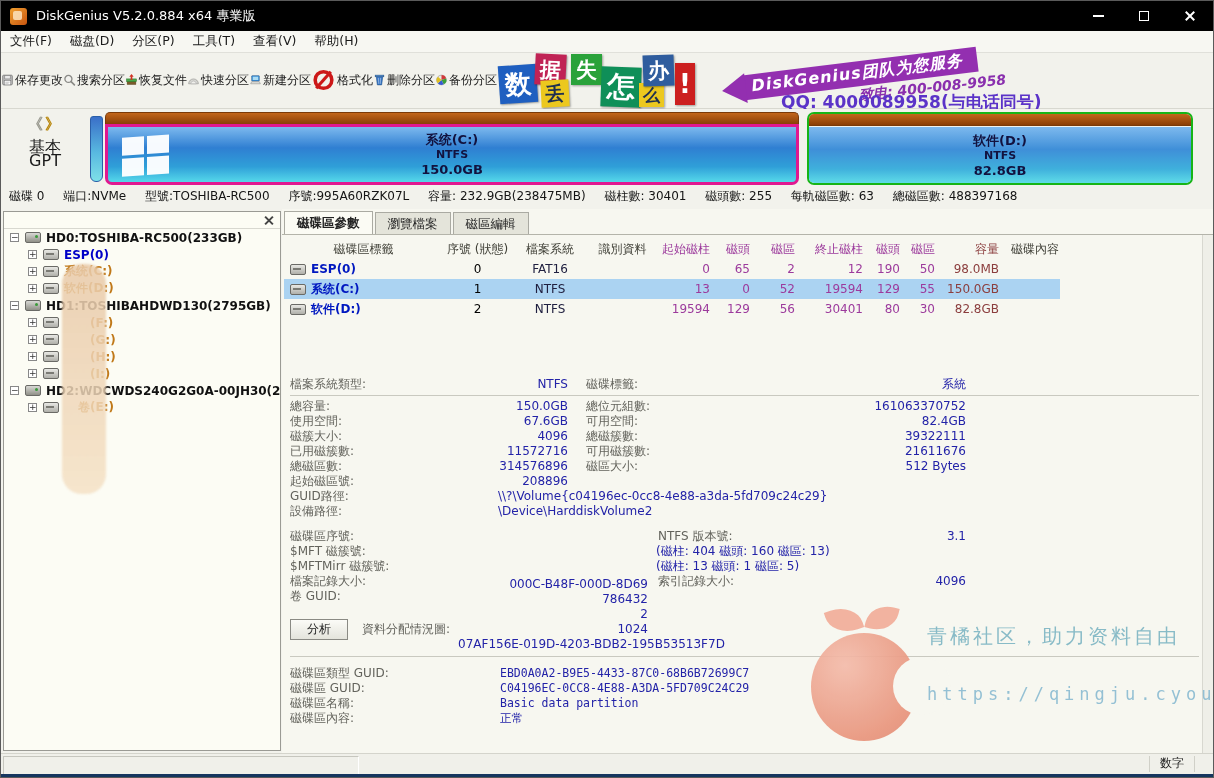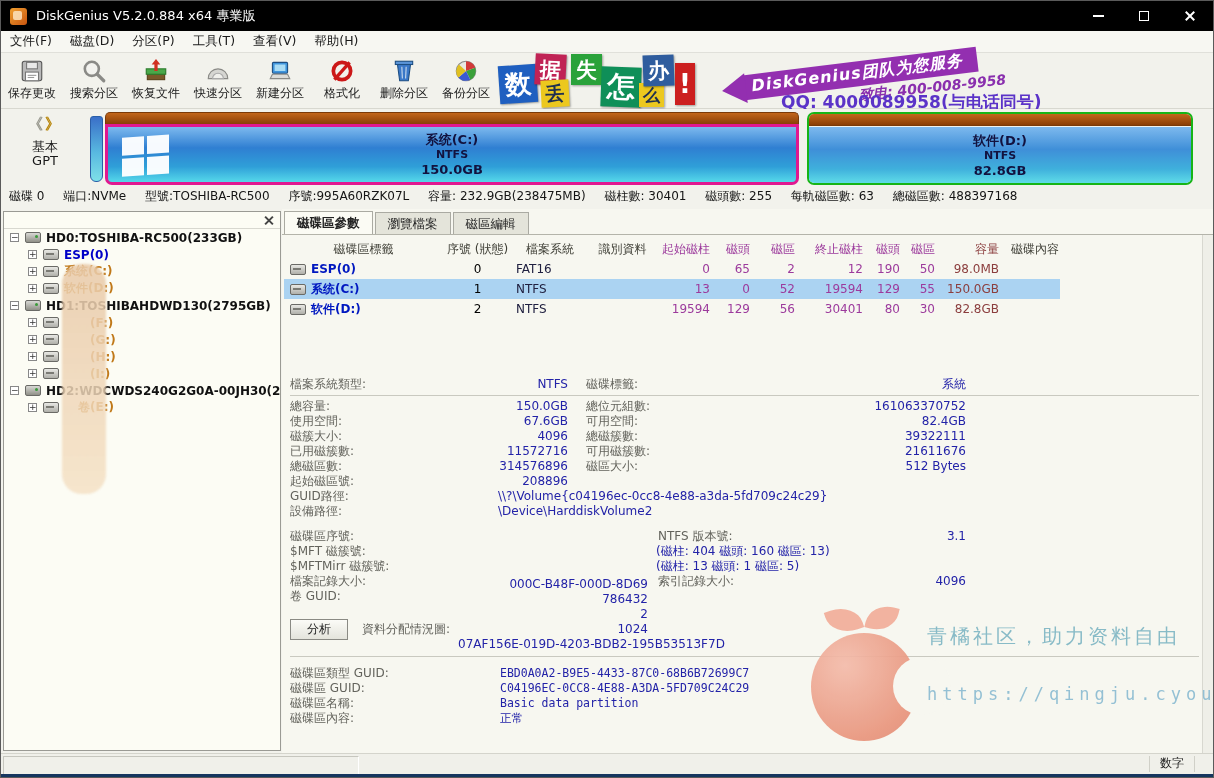--- a/index.html
+++ b/index.html
@@ -15,21 +15,21 @@
   .wc .min{width:11px;height:2px;background:#fff;}
   .wc .max{width:10px;height:10px;border:1px solid #fff;}
   .wc .cls{position:relative;width:12px;height:12px;}
   .wc .cls::before,.wc .cls::after{content:"";position:absolute;left:5px;top:0;width:2px;height:12px;background:#fff;}
   .wc .cls::before{transform:rotate(45deg);} .wc .cls::after{transform:rotate(-45deg);}
   
   .menubar{position:absolute;top:30px;left:0;width:100%;height:22px;background:#f7f7f2;border-bottom:1px solid #e0e0da;display:flex;align-items:center;font-size:12.5px;color:#1a1a1a;}
   .menubar span{padding:0 9px;}
   
   .toolbar{position:absolute;top:52px;left:0;width:100%;height:56px;background:#f2f2ec;border-bottom:1px solid #d8d8d0;display:flex;}
-  .tbtn{width:62px;height:54px;display:flex;flex-direction:column;align-items:center;justify-content:center;gap:1px;}
+  .tbtn{width:62px;height:54px;display:flex;flex-direction:row;align-items:center;justify-content:center;gap:1px;}
   .tbtn svg{width:26px;height:26px;}
   .tbtn .tlbl{font-size:12px;color:#1c1c1c;white-space:nowrap;}
   .adtiles{position:relative;width:212px;height:56px;}
   .tile{position:absolute;display:flex;align-items:center;justify-content:center;color:#fff;font-weight:bold;box-shadow:1px 1px 2px rgba(0,0,0,.35);}
   .tile:nth-child(1){left:2px;top:12px;width:38px;height:38px;background:#1f5fc0;font-size:26px;transform:rotate(-4deg);}
   .tile:nth-child(2){left:38px;top:1px;width:31px;height:31px;background:#c02355;font-size:21px;transform:rotate(3deg);}
   .tile:nth-child(3){left:44px;top:27px;width:28px;height:27px;background:#ecc81e;color:#203050;font-size:19px;transform:rotate(-3deg);}
   .tile:nth-child(4){left:74px;top:1px;width:31px;height:31px;background:#2aa23a;font-size:21px;}
   .tile:nth-child(5){left:104px;top:14px;width:40px;height:40px;background:#0f8f58;font-size:28px;transform:rotate(2deg);}
   .tile:nth-child(6){left:142px;top:30px;width:25px;height:24px;background:#ecc81e;color:#203050;font-size:17px;}
@@ -38,21 +38,21 @@
   .adbanner{position:relative;flex:1;height:56px;min-width:250px;}
   .team{position:absolute;left:34px;top:8px;background:#932fb0;color:#fff;font-size:16px;font-weight:bold;font-style:italic;padding:2px 14px 2px 8px;transform:rotate(-7deg);white-space:nowrap;letter-spacing:1px;}
   .team::before{content:"";position:absolute;left:-22px;top:50%;margin-top:-15px;border-top:15px solid transparent;border-bottom:15px solid transparent;border-right:24px solid #932fb0;}
   .adphone{position:absolute;left:150px;top:26px;color:#8a2fae;font-size:14px;font-weight:bold;font-style:italic;transform:rotate(-6deg);white-space:nowrap;}
   .adqq{position:absolute;left:72px;top:38px;color:#5b33c8;font-size:17px;font-weight:bold;white-space:nowrap;text-align:right;}
   
   .diskbar{position:absolute;top:108px;left:0;width:100%;height:78px;background:#f2f2ec;}
   .dnav{position:absolute;left:0;top:2px;width:88px;height:74px;text-align:center;}
   .dnav .arrows{font-size:15px;color:#b8860b;font-weight:bold;letter-spacing:2px;margin-top:4px;}
   .dnav .arrows .dim{color:#9a9a90;}
-  .dnav .dtype{font-size:13px;color:#1a1a1a;line-height:14px;margin-top:6px;}
+  .dnav .dtype{font-size:16px;color:#1a1a1a;line-height:14px;margin-top:6px;}
   .sliver{position:absolute;left:89px;top:7px;width:13px;height:66px;border:1px solid #2a5fa8;border-radius:3px 3px 6px 6px;background:linear-gradient(180deg,#3a6fc8,#58b8e0 55%,#7ee0e8);}
   .disk0{position:absolute;left:104px;top:3px;width:694px;height:73px;}
   .dstrip{height:12px;border:1px solid #7a3a08;border-bottom:none;border-radius:5px 5px 0 0;background:linear-gradient(#c2661a,#8a3f06);}
   .dbody{position:absolute;top:12px;left:0;right:0;bottom:0;border:3px solid #e01890;border-radius:0 0 7px 7px;background:linear-gradient(180deg,#7db9ee 0%,#2f7fd2 38%,#2f9fd8 72%,#55d8ea 100%);display:flex;align-items:center;justify-content:center;}
   .ptxt{text-align:center;color:#12123f;font-weight:bold;font-size:13px;line-height:15px;}
   .ptxt .fs{font-size:11px;}
   .winlogo{position:absolute;left:14px;top:9px;width:48px;height:40px;display:grid;grid-template-columns:22px 22px;grid-template-rows:18px 18px;gap:3px;transform:skewY(-4deg);}
   .winlogo i{background:#fff;opacity:.96;}
   .diskD{position:absolute;left:806px;top:3px;width:386px;height:73px;border:2px solid #17b517;border-radius:7px;overflow:hidden;}
   .diskD .dstrip2{height:12px;background:linear-gradient(#c2661a,#8a3f06);border-bottom:1px solid #7a3a08;}
@@ -82,21 +82,21 @@
   .panel{position:absolute;left:281px;top:0;right:0;height:544px;background:#f7f7f0;}
   .tabs{position:absolute;top:3px;left:2px;right:0;height:22px;display:flex;align-items:flex-end;}
   .tab{height:22px;padding:3px 12px 0;font-size:12.5px;color:#222;background:#e4e4da;border:1px solid #aaaaa2;border-bottom:none;margin-right:2px;}
   .tab.active{background:#fbfbf4;height:23px;font-weight:bold;}
   .tabline{position:absolute;top:25px;left:0;right:0;height:1px;background:#b4b4aa;}
   .ptable{border-collapse:collapse;table-layout:fixed;width:776px;margin:4px 0 0 2px;font-size:12px;}
   .ptable th{font-weight:normal;color:#3f3f36;height:20px;white-space:nowrap;overflow:hidden;}
   .ptable td{height:20px;white-space:nowrap;overflow:hidden;}
   .ptable .c0{text-align:center;padding-left:4px;}
   .ptable .c1{text-align:center;}
-  .ptable .c2{text-align:left;color:#202040;}
+  .ptable .c2{text-align:center;color:#202040;}
   .ptable .c3{text-align:center;}
   .ptable .num{text-align:right;padding-right:10px;color:#9c3a9c;}
   .ptable .cap{text-align:right;padding-right:6px;color:#8b3d3d;}
   .ptable .cont{text-align:left;padding-left:6px;}
   .ptable tr.sel td{background:#abd3f2;}
   .plabel{display:flex;align-items:center;font-weight:bold;color:#0018c0;}
   .plabel .ico{margin:0 5px 0 2px;}
   .details{position:absolute;top:168px;left:8px;right:16px;font-size:12px;}
   .hline{height:1px;background:#c9c9c0;margin:3px 0;}
   .drow{display:flex;width:676px;height:15px;line-height:15px;white-space:nowrap;}

